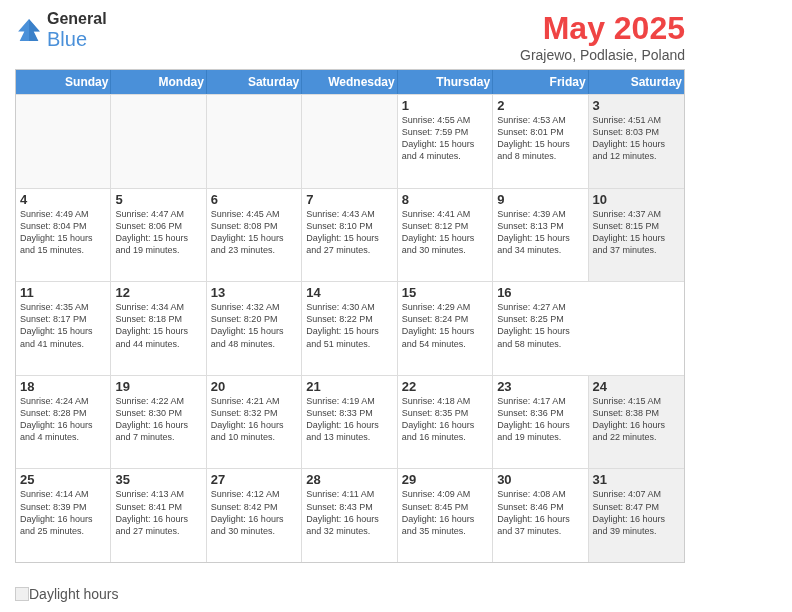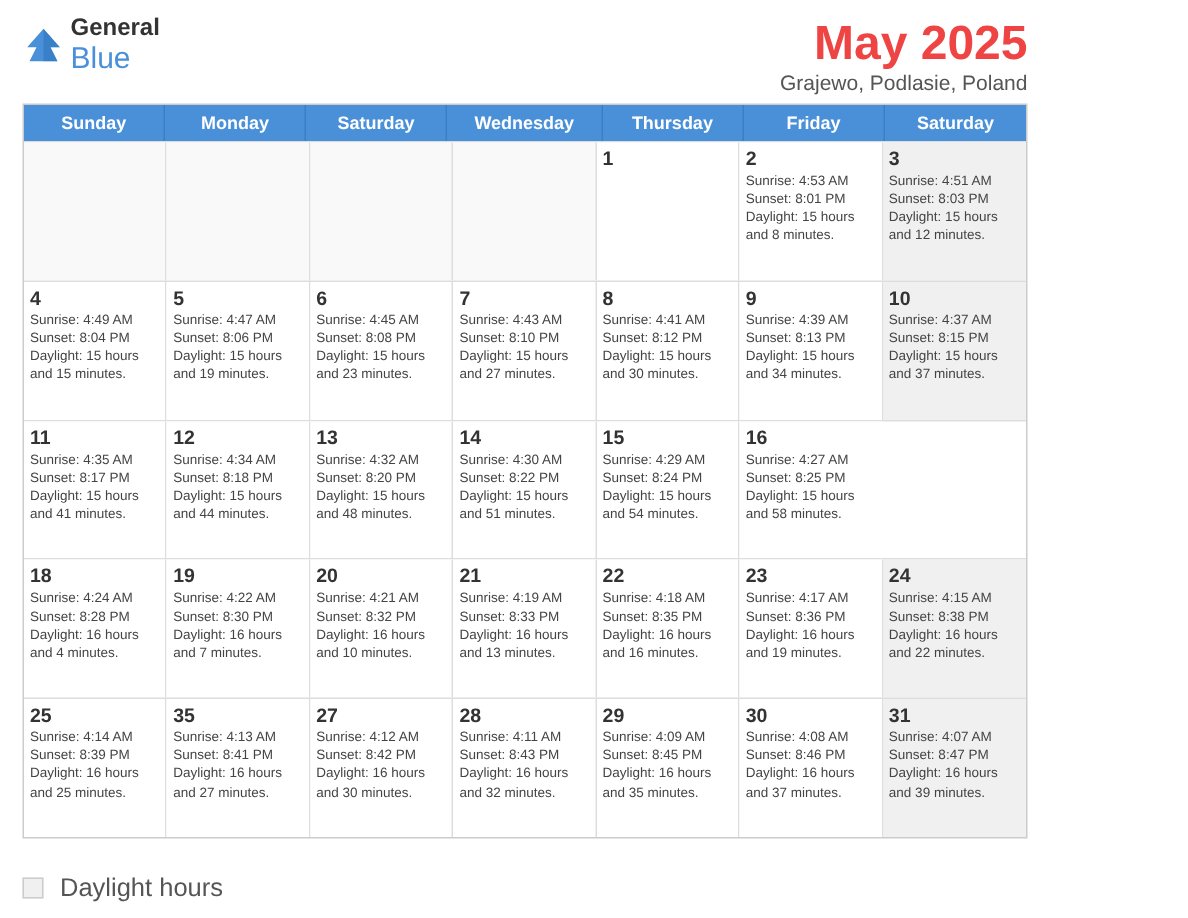--- a/index.html
+++ b/index.html
@@ -52,22 +52,22 @@
     }
     .cal-header-row {
       display: grid;
       grid-template-columns: repeat(7, 1fr);
       background: #4a90d9;
     }
     .cal-header-cell {
       color: white;
       font-weight: bold;
       font-size: 12px;
-      text-align: center;
-      padding: 5px 18px;
+      text-align: right;
+      padding: 5px 2px;
       border-right: 1px solid #3a7fc5;
     }
     .cal-header-cell:last-child { border-right: none; }
     .cal-body {
       flex: 1;
       display: flex;
       flex-direction: column;
     }
     .cal-row {
       display: grid;
@@ -97,23 +97,23 @@
     }
     .cell-info {
       font-size: 9px;
       color: #444;
       line-height: 1.35;
     }
     .footer {
       display: flex;
       align-items: center;
       margin-top: 23px;
-      font-size: 17px;
+      font-size: 14px;
       color: #555;
-      gap: 11px;
+      gap: 0;
     }
     .footer-box {
       width: 14px;
       height: 14px;
       background: #f0f0f0;
       border: 1px solid #ccc;
       display: inline-block;
     }
   </style>
 </head>
@@ -148,20 +148,24 @@
         <div class="cal-header-cell">Saturday</div>
       </div>
     <div class="cal-body">
     <div class="cal-row">
           <div class="cal-cell empty"></div>
           <div class="cal-cell empty"></div>
           <div class="cal-cell empty"></div>
           <div class="cal-cell empty"></div>
           <div class="cal-cell">
             <span class="day-number">1</span>
+            <div class="cell-info">Sunrise: 4:55 AM
+Sunset: 7:59 PM
+Daylight: 15 hours
+and 4 minutes.</div>
           </div>
           <div class="cal-cell">
             <span class="day-number">2</span>
             <div class="cell-info">Sunrise: 4:53 AM
 Sunset: 8:01 PM
 Daylight: 15 hours
 and 8 minutes.</div>
           </div>
           <div class="cal-cell shaded">
             <span class="day-number">3</span>

